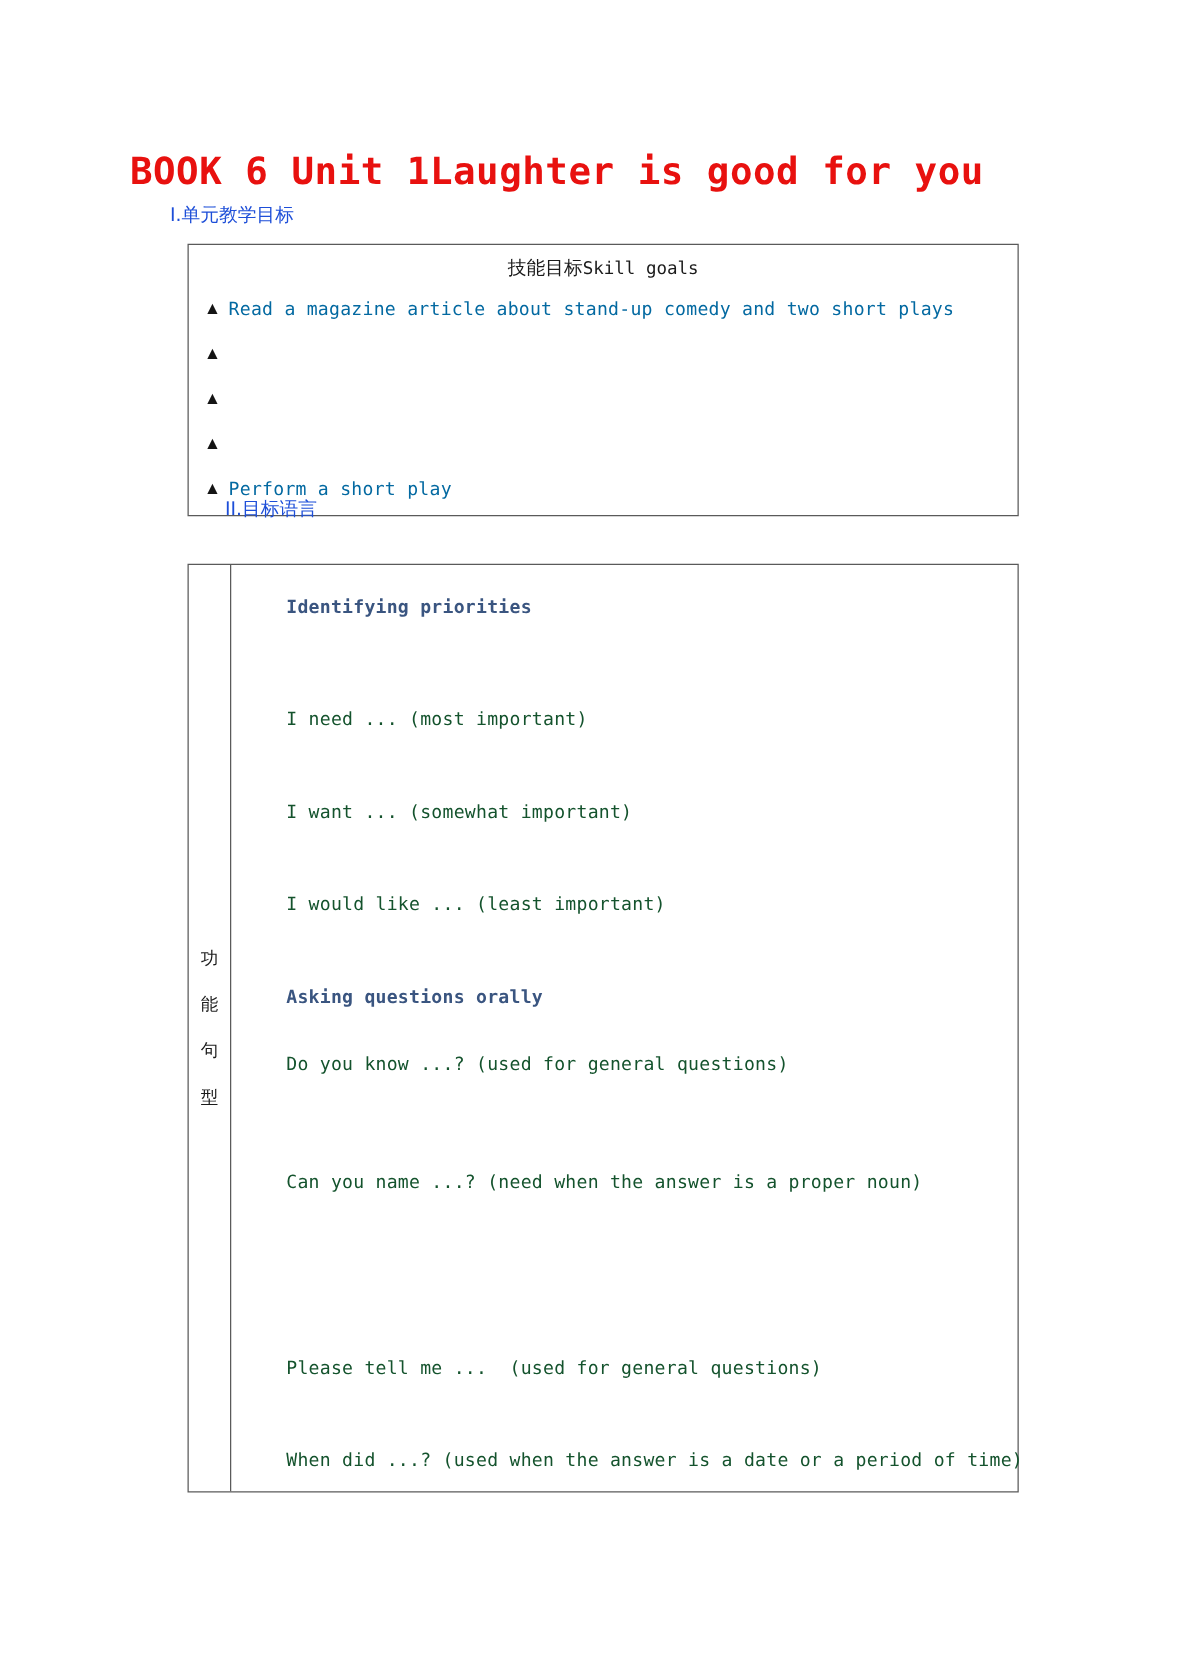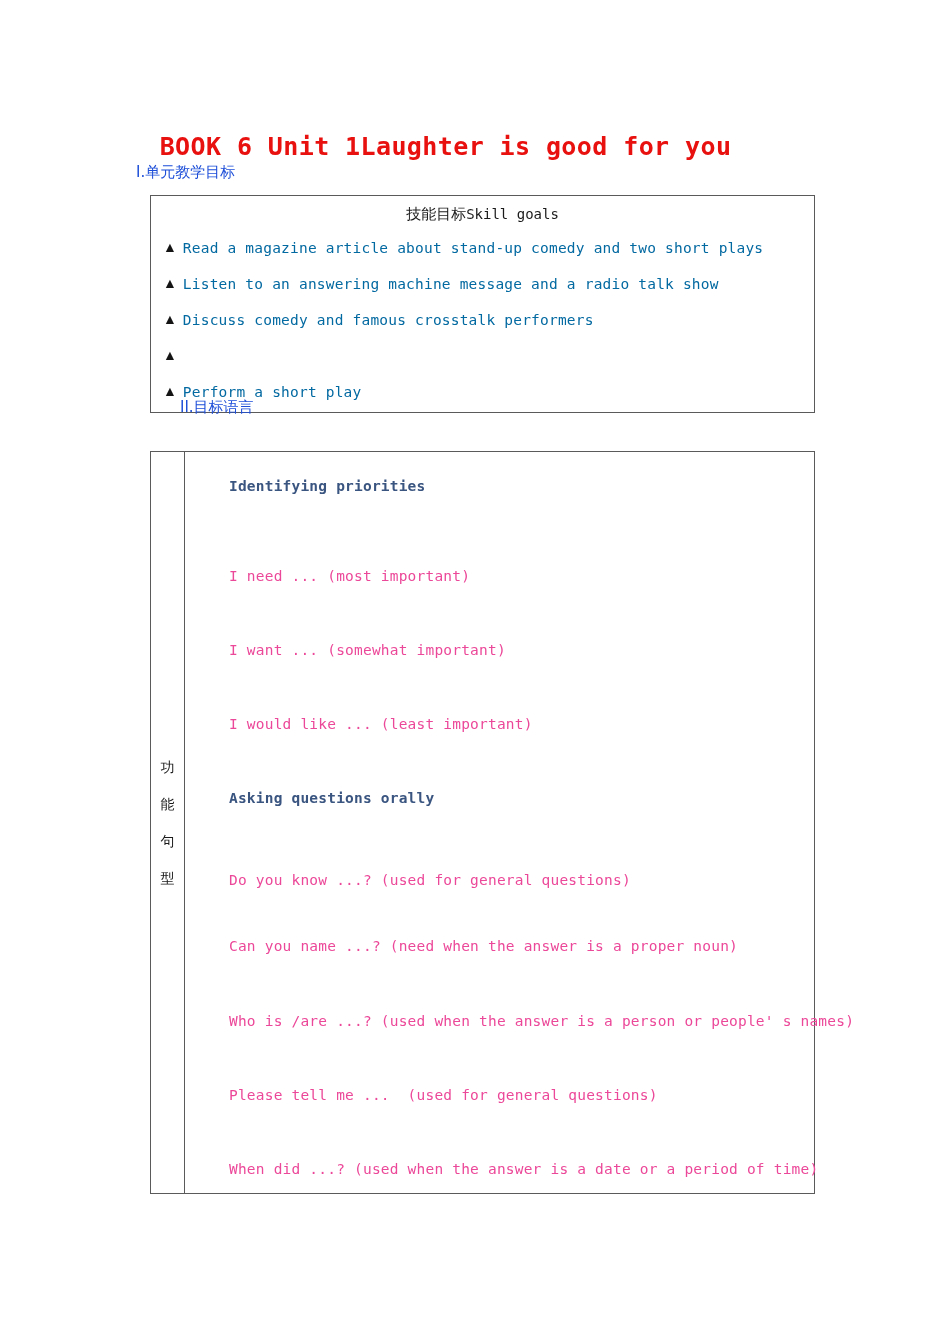--- a/index.html
+++ b/index.html
@@ -18,26 +18,26 @@
   .page {
     position: absolute;
     inset: 0;
     background: #ffffff;
   }
 
   
   .doc-title {
     position: absolute;
     left: 0;
-    top: 132px;
+    top: 120px;
     width: 891px;
     text-align: center;
     color: #e8110f;
     font-family: "DejaVu Sans Mono", "Liberation Mono", monospace;
-    font-size: 25px;
+    font-size: 30px;
     font-weight: bold;
     letter-spacing: 0.4px;
     white-space: pre;
   }
 
   
   .section-heading {
     position: absolute;
     left: 136px;
     font-family: "DejaVu Sans", "Liberation Sans", sans-serif;
@@ -140,21 +140,21 @@
     font-weight: bold;
     font-size: 14.5px;
     color: #3a5580;
     letter-spacing: 0.2px;
     white-space: pre;
   }
   .lang-line {
     position: absolute;
     font-family: "DejaVu Sans Mono", "Liberation Mono", monospace;
     font-size: 14.5px;
-    color: #ec4899;
+    color: #14532d;
     letter-spacing: 0.2px;
     white-space: pre;
   }
 </style>
 </head>
 <body>
 
 <div class="page">
 
   <div class="doc-title">BOOK 6 Unit 1Laughter is good for you</div>
@@ -164,25 +164,23 @@
   <div class="table-skill">
     <div class="skill-head"><span>技能目标</span><span class="en">Skill goals</span></div>
 
     <ul class="skill-list">
       <li class="skill-item">
         <span class="tri-icon">▲</span>
         <span class="skill-text">Read a magazine article about stand-up comedy and two short plays</span>
       </li>
       <li class="skill-item">
         <span class="tri-icon">▲</span>
-        <span class="skill-text">Listen to an answering machine message and a radio talk show</span>
-      </li>
-      <li class="skill-item">
-        <span class="tri-icon">▲</span>
-        <span class="skill-text">Discuss comedy and famous crosstalk performers</span>
+      </li>
+      <li class="skill-item">
+        <span class="tri-icon">▲</span>
       </li>
       <li class="skill-item">
         <span class="tri-icon">▲</span>
       </li>
       <li class="skill-item">
         <span class="tri-icon">▲</span>
         <span class="skill-text">Perform a short play</span>
       </li>
     </ul>
   </div>
@@ -199,22 +197,21 @@
     </div>
 
     <div class="lang-body-cell">
 
       <div class="lang-heading" style="top:26px">Identifying priorities</div>
       <div class="lang-line" style="top:116px">I need ... (most important)</div>
       <div class="lang-line" style="top:190px">I want ... (somewhat important)</div>
       <div class="lang-line" style="top:264px">I would like ... (least important)</div>
 
       <div class="lang-heading" style="top:338px">Asking questions orally</div>
-      <div class="lang-line" style="top:420px">Do you know ...? (used for general questions)</div>
+      <div class="lang-line" style="top:392px">Do you know ...? (used for general questions)</div>
       <div class="lang-line" style="top:486px">Can you name ...? (need when the answer is a proper noun)</div>
-      <div class="lang-line" style="top:561px">Who is /are ...? (used when the answer is a person or people' s names)</div>
       <div class="lang-line" style="top:709px">When did ...? (used when the answer is a date or a period of time)</div>
       <div class="lang-line" style="top:635px">Please tell me ...  (used for general questions)</div>
 
     </div>
   </div>
 
 </div>
 
 </body></html>

